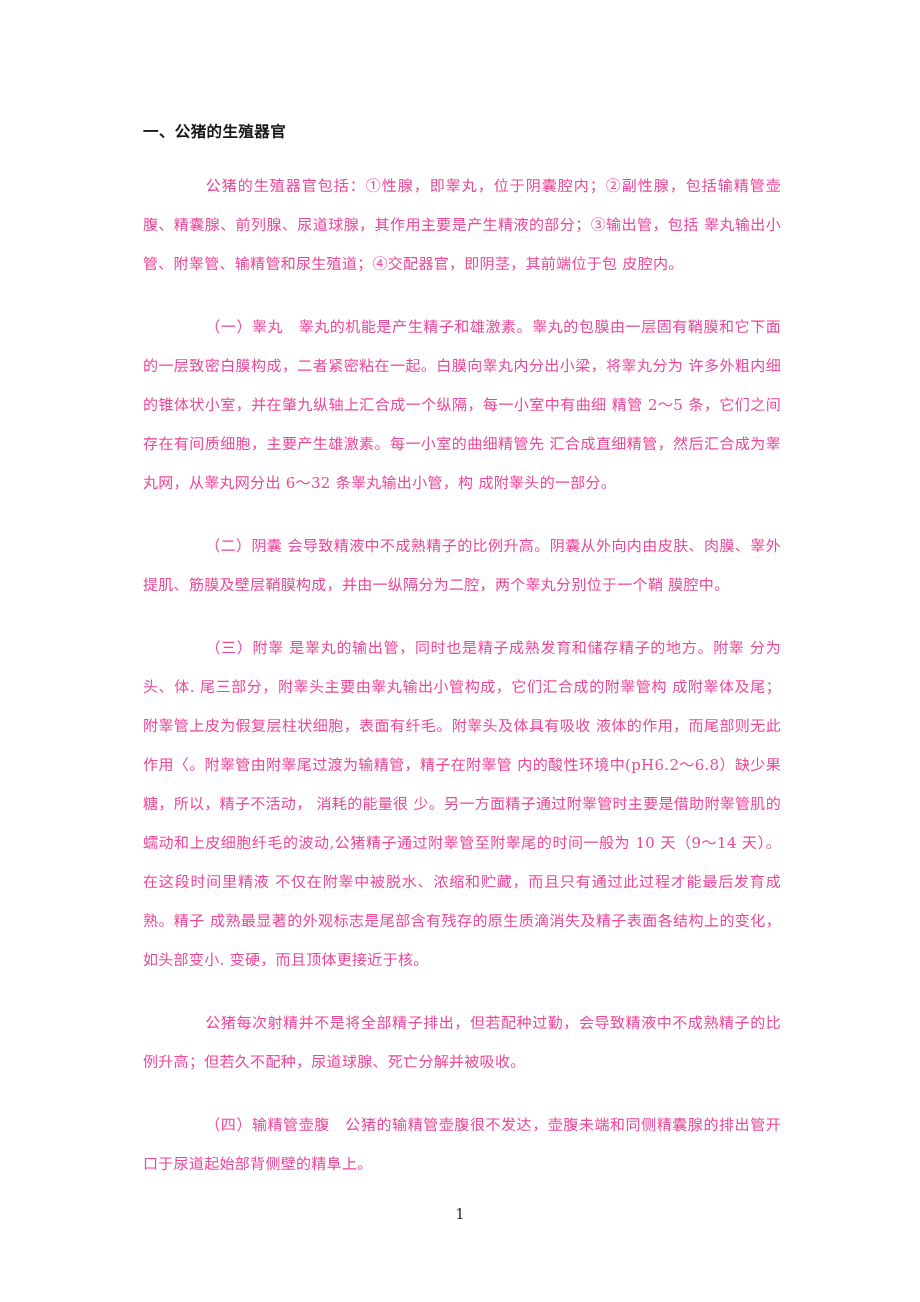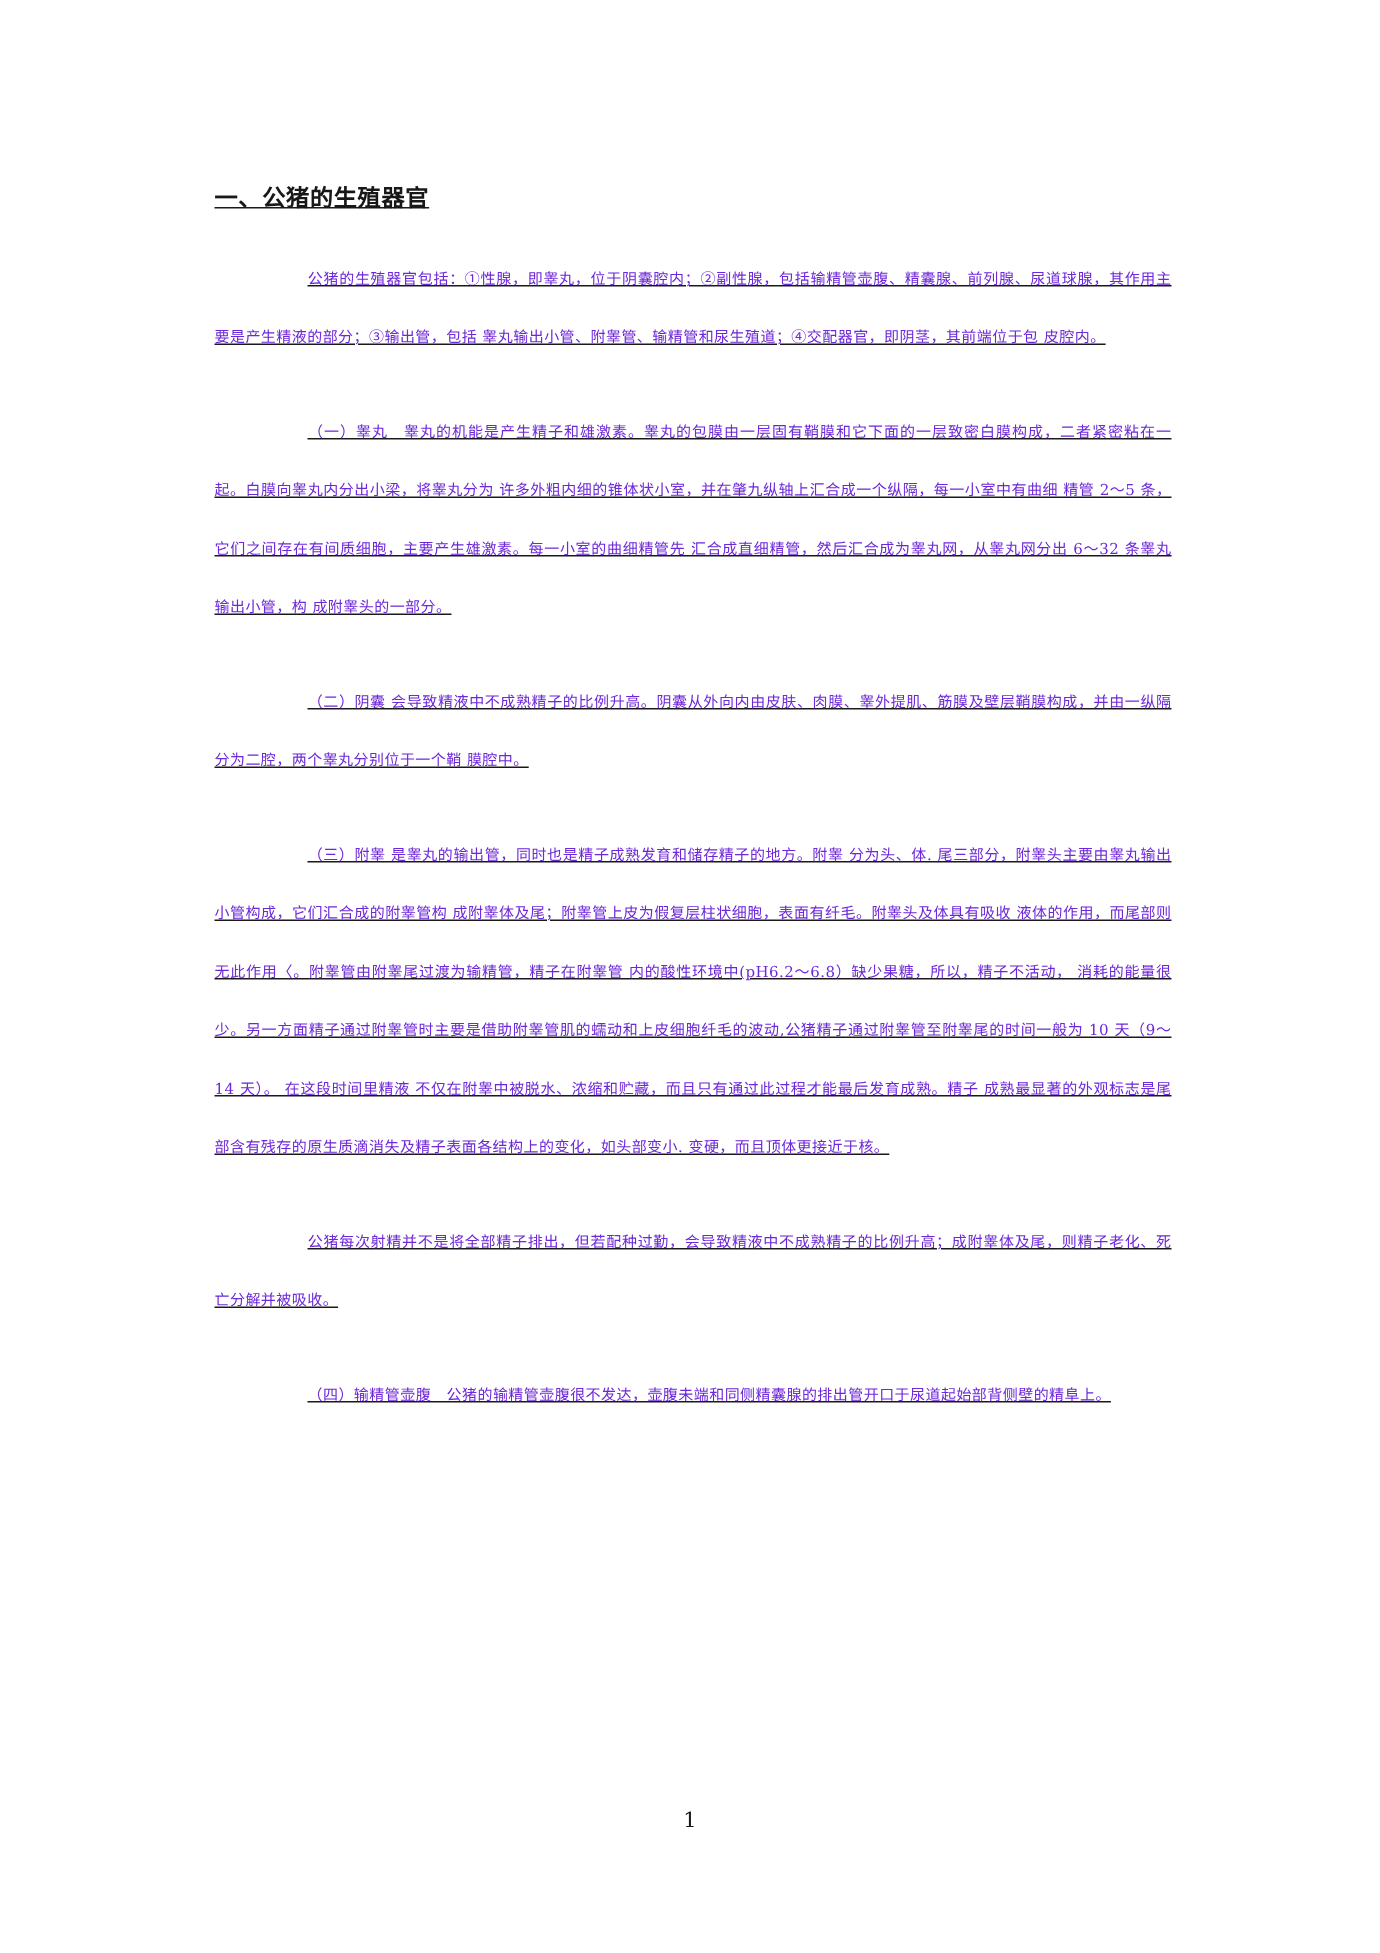--- a/index.html
+++ b/index.html
@@ -22,39 +22,38 @@
     left: 0;
     width: 920px;
     height: 1302px;
     background: #ffffff;
   }
   .doc-body {
     position: absolute;
     left: 143px;
     top: 112px;
     width: 638px;
-    text-decoration: underline;
   }
   .heading {
     font-size: 15.5px;
     line-height: 39px;
     letter-spacing: 0.4px;
     text-align: justify;
     text-align-last: left;
     margin: 0 0 0 0;
     color: #181818;
   }
   .para {
-    font-size: 10px;
+    font-size: 15px;
     line-height: 39px;
     letter-spacing: 0.3px;
     text-align: justify;
     text-align-last: left;
     margin: 0;
-    color: #6d28d9;
+    color: #ec4899;
     text-indent: 0;
   }
   .spacer-sm { height: 16px; }
   .spacer-md { height: 24px; }
   .indent2 { display: inline-block; width: 62px; }
   .page-number {
     position: absolute;
     left: 0;
     top: 1206px;
     width: 920px;
@@ -84,21 +83,21 @@
     <div class="spacer-md"></div>
 
     <p class="para"><span class="indent2"></span><span>（二）阴囊 会导致精液中不成熟精子的比例升高。阴囊从外向内由皮肤、肉膜、睾外提肌、筋膜及壁层鞘膜构成，并由一纵隔分为二腔，两个睾丸分别位于一个鞘 膜腔中。</span></p>
 
     <div class="spacer-md"></div>
 
     <p class="para"><span class="indent2"></span><span>（三）附睾 是睾丸的输出管，同时也是精子成熟发育和储存精子的地方。附睾 分为头、体. 尾三部分，附睾头主要由睾丸输出小管构成，它们汇合成的附睾管构 成附睾体及尾；附睾管上皮为假复层柱状细胞，表面有纤毛。附睾头及体具有吸收 液体的作用，而尾部则无此作用〈。附睾管由附睾尾过渡为输精管，精子在附睾管 内的酸性环境中(pH6.2～6.8）缺少果糖，所以，精子不活动， 消耗的能量很 少。另一方面精子通过附睾管时主要是借助附睾管肌的蠕动和上皮细胞纤毛的波动,公猪精子通过附睾管至附睾尾的时间一般为 10 天（9～14 天）。 在这段时间里精液 不仅在附睾中被脱水、浓缩和贮藏，而且只有通过此过程才能最后发育成熟。精子 成熟最显著的外观标志是尾部含有残存的原生质滴消失及精子表面各结构上的变化，如头部变小. 变硬，而且顶体更接近于核。</span></p>
 
     <div class="spacer-md"></div>
 
-    <p class="para"><span class="indent2"></span><span>公猪每次射精并不是将全部精子排出，但若配种过勤，会导致精液中不成熟精子的比例升高；成附睾体及尾，则精子老化、死亡分解并被吸收。</span></p>
+    <p class="para"><span class="indent2"></span><span>公猪每次射精并不是将全部精子排出，但若配种过勤，会导致精液中不成熟精子的比例升高；但若久不配种，尿道球腺、死亡分解并被吸收。</span></p>
 
     <div class="spacer-md"></div>
 
     <p class="para"><span class="indent2"></span><span>（四）输精管壶腹　公猪的输精管壶腹很不发达，壶腹未端和同侧精囊腺的排出管开口于尿道起始部背侧壁的精阜上。</span></p>
 
   </div>
 
   <div class="page-number">1</div>
 
 </div>

